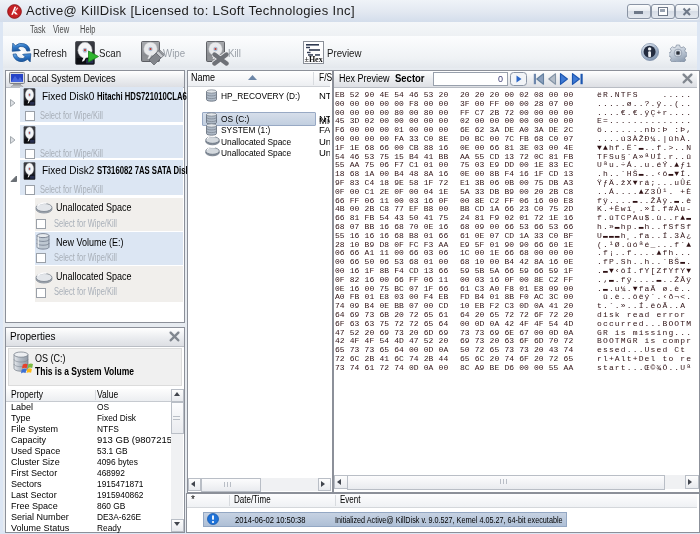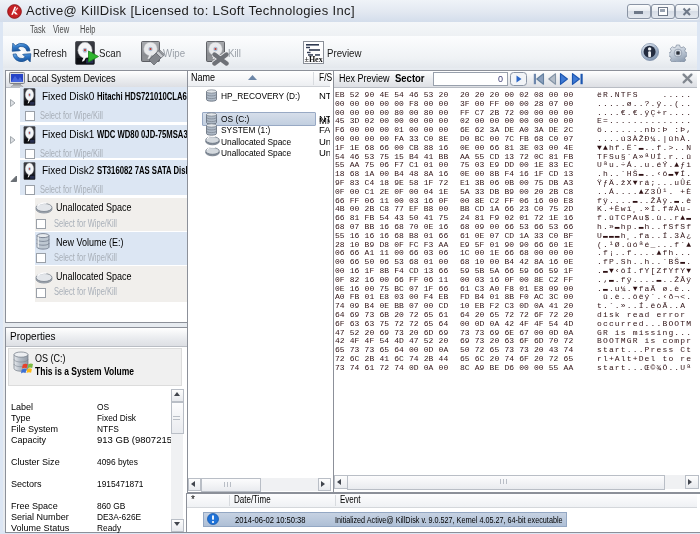--- a/index.html
+++ b/index.html
@@ -19,21 +19,21 @@
  background:linear-gradient(#fbfcfd,#e9edf2 45%,#d7dde6 50%,#e4e9f0);
  box-shadow:0 1px 0 rgba(255,255,255,.7);}
 #menubar{left:3px;top:22px;width:694px;height:14px;background:linear-gradient(#f5f7f9,#eef1f4);}
 .menu{top:24px;font-size:10px;color:#4a4a4a;}
 #toolbar{left:3px;top:36px;width:694px;height:32px;
  background:linear-gradient(#fcfdfe,#eff2f5 70%,#e4e8ed);border-bottom:1px solid #c9cdd4;}
 .tlab{font-size:11px;color:#1a1a1a;}
 .tlab.dis{color:#9aa0a8;}
 #mainbg{left:3px;top:68px;width:694px;height:463px;background:#e7ebf0;}
 
-.panel{border:1px solid #8c9099;background:#fff;padding-left:36px;}
+.panel{border:1px solid #8c9099;background:#fff;}
 .phead{left:0;top:0;right:0;height:16px;
  background:linear-gradient(#ffffff,#eaecef 55%,#dddfe4);border-bottom:1px solid #b9bdc4;}
 .phead .t{position:absolute;top:2px;font-size:10px;color:#000;}
 
 #tree{left:5px;top:70px;width:178px;height:251px;}
 .blk{position:absolute;left:14px;right:1px;}
 .blk.blue{background:#dce6f3;}
 .blk.gray{background:#f1efec;}
 .blk.child{left:29px;}
 .dname{position:absolute;left:36px;font-size:10px;color:#000;white-space:nowrap;}
@@ -308,21 +308,20 @@
         </defs>
         <rect x="1.5" y="0.5" width="18" height="20" rx="1" fill="url(#hbc1318)" stroke="#45474d" stroke-width="0.8"></rect>
         <rect x="2.5" y="15" width="16" height="5" fill="#0c0d11"></rect>
         <circle cx="10.5" cy="8" r="6.8" fill="#f6f7f8" stroke="#b9bbbf" stroke-width="0.5"></circle>
         <path d="M11.5 13.5 Q10 18.5 7.5 18 Q9 15 9.5 13.2 Z" fill="#f6f7f8"></path>
         <circle cx="10.5" cy="8" r="2.2" fill="#aebdd4"></circle>
         <circle cx="10.5" cy="8" r="1" fill="#c0392b"></circle>
         <rect x="11.5" y="16" width="7" height="3.6" fill="#272e4e"></rect>
       </svg>
     </span>
-<div class="dname" style="top:58.0px;">Fixed Disk1 <b class="sx s77">WDC WD80 0JD-75MSA3</b></div>
 <div class="cb" style="left:19px;top:78.0px;"></div>
 <div class="selrow" style="left:34px;top:77.0px;"><span class="sx s75">Select for Wipe/Kill</span></div>
 <span class="exp" style="left:3px;top:64.0px;">
       <svg width="7" height="10" viewBox="0 0 7 10">
         <path d="M1.5 1.5 L6 5 L1.5 8.5 Z" fill="#dde0e4" stroke="#9aa0a6" stroke-width="0.9"></path>
       </svg>
     </span>
 <div class="blk blue" style="top:89.0px;height:34.5px;"></div>
 <span style="position:absolute;left:17px;top:90.5px;">
       <svg width="13" height="18" viewBox="0 0 21 21" preserveAspectRatio="none">
@@ -414,43 +413,60 @@
             <path d="M10.8 14.6 c1.6 -1.1 3.2 -1.1 4.7 -0.3 l-0.8 4 c-1.5 -0.8 -3.1 -0.8 -4.7 0.3 Z" fill="#e8402a"></path>
             <path d="M16.4 14.3 c1.6 -1.1 3.1 -1.1 4.6 -0.3 l-0.8 4 c-1.5 -0.8 -3 -0.8 -4.6 0.3 Z" fill="#7cbb42"></path>
             <path d="M9.7 19.5 c1.6 -1.1 3.2 -1.1 4.7 -0.3 l-0.8 3.9 c-1.5 -0.8 -3.1 -0.8 -4.6 0.3 Z" fill="#3b6fd4"></path>
             <path d="M15.3 19.2 c1.6 -1.1 3.1 -1.1 4.6 -0.3 l-0.8 3.9 c-1.5 -0.8 -3 -0.8 -4.6 0.3 Z" fill="#fdb813"></path>
           </g>
         </svg>
       </span>
    <div class="l1"><span class="sx s90">OS (C:)</span></div>
    <div class="l2"><span class="sx s85">This is a System Volume</span></div>
     </div>
+ <div id="phead2">
+      <div class="s"></div>
+   <span style="position:absolute;left:5px;top:0;font-size:10px;"><span class="sx s85">Property</span></span>
+   <span style="position:absolute;left:91px;top:0;font-size:10px;"><span class="sx s85">Value</span></span>
+    </div>
  <div class="pr" style="top:73.0px">
       <span class="pk"><span class="sx s95">Label</span></span>
       <span class="pv"><span class="sx s88">OS</span></span>
     </div>
 <div class="pr" style="top:95.0px">
       <span class="pk"><span class="sx s95">File System</span></span>
       <span class="pv"><span class="sx s88">NTFS</span></span>
     </div>
 <div class="pr" style="top:84.0px">
       <span class="pk"><span class="sx s95">Type</span></span>
       <span class="pv"><span class="sx s88">Fixed Disk</span></span>
     </div>
 <div class="pr" style="top:106.0px">
       <span class="pk"><span class="sx s95">Capacity</span></span>
       <span class="pv"><span class="sx s78">913 GB (98072159795299</span></span>
     </div>
+<div class="pr" style="top:117.0px">
+      <span class="pk"><span class="sx s95">Used Space</span></span>
+      <span class="pv"><span class="sx s88">53.1 GB</span></span>
+    </div>
 <div class="pr" style="top:128.0px">
       <span class="pk"><span class="sx s95">Cluster Size</span></span>
       <span class="pv"><span class="sx s88">4096 bytes</span></span>
     </div>
+<div class="pr" style="top:139.0px">
+      <span class="pk"><span class="sx s95">First Sector</span></span>
+      <span class="pv"><span class="sx s88">468992</span></span>
+    </div>
 <div class="pr" style="top:150.0px">
       <span class="pk"><span class="sx s95">Sectors</span></span>
       <span class="pv"><span class="sx s88">1915471871</span></span>
+    </div>
+<div class="pr" style="top:161.0px">
+      <span class="pk"><span class="sx s95">Last Sector</span></span>
+      <span class="pv"><span class="sx s88">1915940862</span></span>
     </div>
 <div class="pr" style="top:172.0px">
       <span class="pk"><span class="sx s95">Free Space</span></span>
       <span class="pv"><span class="sx s88">860 GB</span></span>
     </div>
 <div class="pr" style="top:183.0px">
       <span class="pk"><span class="sx s95">Serial Number</span></span>
       <span class="pv"><span class="sx s88">DE3A-626E</span></span>
     </div>
 <div class="pr" style="top:194.0px">
@@ -605,21 +621,21 @@
 <div class="hxr" style="top:186.2px"><span class="hg1">00 66 50 06 53 68 01 00</span><span class="hg2">68 10 00 B4 42 8A 16 0E</span><span class="has">.fP.Sh..h..´BŠ▬.</span></div>
 <div class="hxr" style="top:195.0px"><span class="hg1">00 16 1F 8B F4 CD 13 66</span><span class="hg2">59 5B 5A 66 59 66 59 1F</span><span class="has">.▬▼‹ôÍ.fY[ZfYfY▼</span></div>
 <div class="hxr" style="top:203.8px"><span class="hg1">0F 82 16 00 66 FF 06 11</span><span class="hg2">00 03 16 0F 00 8E C2 FF</span><span class="has">.‚▬.fÿ....▬..ŽÂÿ</span></div>
 <div class="hxr" style="top:212.6px"><span class="hg1">0E 16 00 75 BC 07 1F 66</span><span class="hg2">61 C3 A0 F8 01 E8 09 00</span><span class="has">.▬.u¼.▼faÃ&nbsp;ø.è..</span></div>
 <div class="hxr" style="top:221.4px"><span class="hg1">A0 FB 01 E8 03 00 F4 EB</span><span class="hg2">FD B4 01 8B F0 AC 3C 00</span><span class="has">&nbsp;û.è..ôëý´.‹ð¬&lt;.</span></div>
 <div class="hxr" style="top:230.2px"><span class="hg1">74 09 B4 0E BB 07 00 CD</span><span class="hg2">10 EB F2 C3 0D 0A 41 20</span><span class="has">t.´.»..Í.ëòÃ..A </span></div>
 <div class="hxr" style="top:239.0px"><span class="hg1">64 69 73 6B 20 72 65 61</span><span class="hg2">64 20 65 72 72 6F 72 20</span><span class="has">disk read error </span></div>
 <div class="hxr" style="top:247.8px"><span class="hg1">6F 63 63 75 72 72 65 64</span><span class="hg2">00 0D 0A 42 4F 4F 54 4D</span><span class="has">occurred...BOOTM</span></div>
 <div class="hxr" style="top:256.6px"><span class="hg1">47 52 20 69 73 20 6D 69</span><span class="hg2">73 73 69 6E 67 00 0D 0A</span><span class="has">GR is missing...</span></div>
 <div class="hxr" style="top:265.4px"><span class="hg1">42 4F 4F 54 4D 47 52 20</span><span class="hg2">69 73 20 63 6F 6D 70 72</span><span class="has">BOOTMGR is compr</span></div>
-<div class="hxr" style="top:274.2px"><span class="hg1">65 73 73 65 64 00 0D 0A</span><span class="hg2">50 72 65 73 73 20 43 74</span><span class="has">start...Press Ct</span></div>
+<div class="hxr" style="top:274.2px"><span class="hg1">65 73 73 65 64 00 0D 0A</span><span class="hg2">50 72 65 73 73 20 43 74</span><span class="has">essed...Used Ct</span></div>
 <div class="hxr" style="top:283.0px"><span class="hg1">72 6C 2B 41 6C 74 2B 44</span><span class="hg2">65 6C 20 74 6F 20 72 65</span><span class="has">rl+Alt+Del to re</span></div>
 <div class="hxr" style="top:291.8px"><span class="hg1">73 74 61 72 74 0D 0A 00</span><span class="hg2">8C A9 BE D6 00 00 55 AA</span><span class="has">start...Œ©¾Ö..Uª</span></div>
  <div class="sb" style="left:0;top:404px;width:363px;height:14px;"></div>
 <div class="sbtn" style="left:0px;top:404px;width:12px;height:12px;"></div>
 <div class="arr al" style="left:3px;top:408px;"></div>
 <div class="sbtn" style="left:351px;top:404px;width:12px;height:12px;"></div>
 <div class="arr ar" style="left:354px;top:408px;"></div>
 <div class="sthumb" style="left:13px;top:404px;width:316px;height:13px;"></div>
 <div class="griph" style="left:166px;top:408px;"></div>
 </div>

